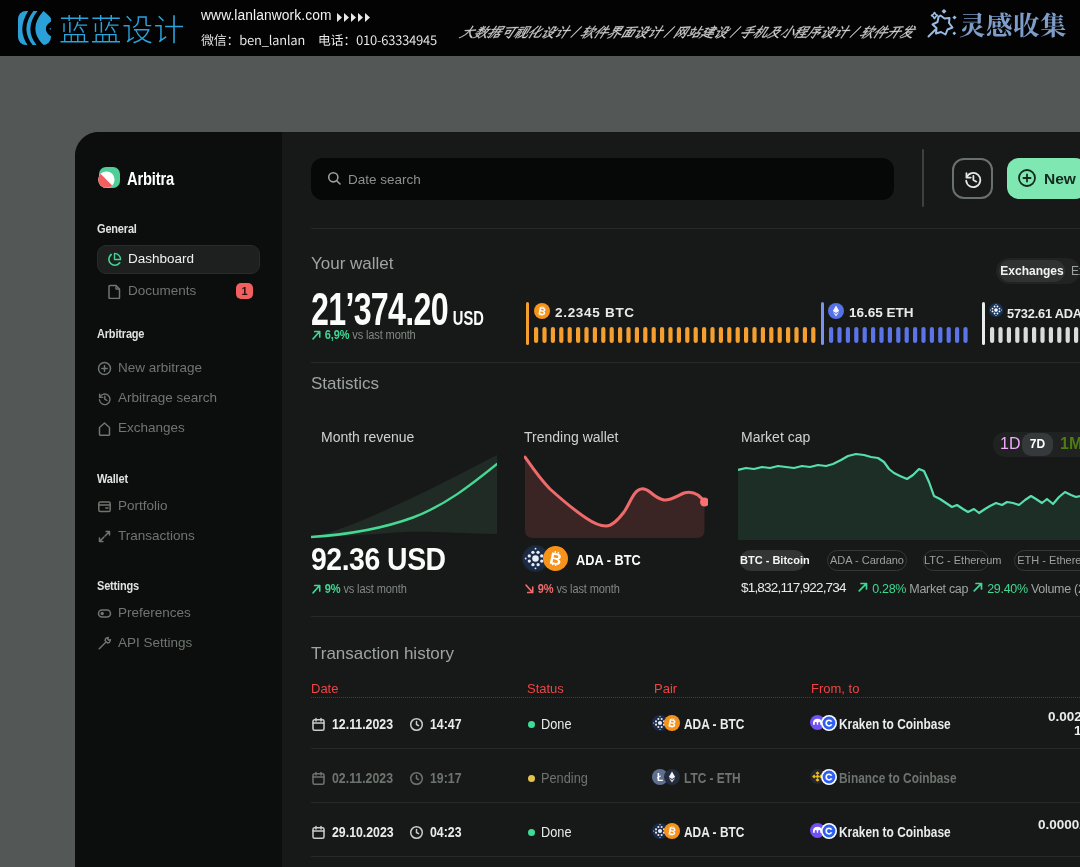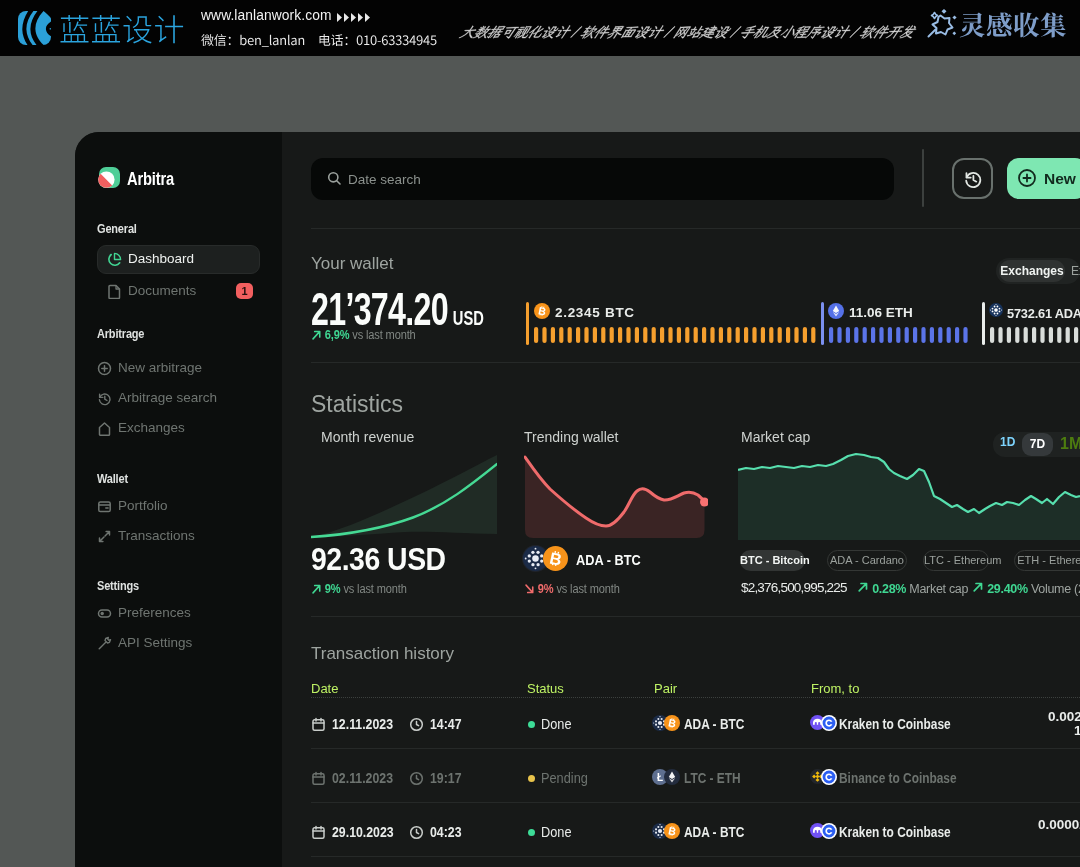--- a/index.html
+++ b/index.html
@@ -7,28 +7,28 @@
 #page{position:absolute;left:0;top:56px;width:1080px;height:811px;background:#535755;}
 #card{position:absolute;left:75px;top:76px;width:1005px;height:735px;background:#171918;border-radius:24px 0 0 0;overflow:hidden;}
 #side{position:absolute;left:0;top:0;width:207px;height:735px;background:#0c0e0d;}
 #main{position:absolute;left:207px;top:0;width:798px;height:735px;}
 .shead{font-size:12.5px;font-weight:bold;color:#dfe2e0;letter-spacing:-0.2px;transform:scaleX(0.88);transform-origin:0 0}
 .sitem{position:absolute;left:22px;height:16px;font-size:13.5px;color:#6f7571;}
 .sitem svg{vertical-align:-3px;margin-right:6px}
 .hl{position:absolute;left:104px;height:1px;background:#262928;right:0}
 .gtxt{color:#9ea4a0}
 .wt{color:#e9ecea}
-.grn{color:#3fd792;font-weight:bold}
+.grn{color:#3fd792;font-weight:normal}
 .red{color:#ef6b6b;font-weight:bold}
 .vs{font-size:12px;color:#828884;letter-spacing:-0.15px;white-space:nowrap;transform:scaleX(0.92);transform-origin:0 0}
 .vs b{font-weight:bold}
 .vs svg{vertical-align:-1.5px;margin-right:3px}
 .ct{font-size:14px;color:#ced2cf}
 .row{position:absolute;left:104px;right:0;font-size:14.5px;}
-.thc{position:absolute;font-size:13px;color:#bef264}
+.thc{position:absolute;font-size:13px;color:#ef4444}
 </style></head><body>
 <div id="hdr">
     <svg class="abs" style="left:18px;top:11px" width="33" height="34" viewBox="0 0 33 34">
 <rect x="0" y="0" width="33" height="34" rx="8" fill="#2ba0d8"></rect>
 <path d="M16.2 -1 C10.8 5.8 8.2 12.2 8.4 18.4 C8.6 24 10.9 29.6 15.4 35 L10.2 35 C6.4 29.8 4.4 24.2 4.3 18.6 C4.2 12.1 6.6 5.4 10.8 -1 Z" fill="#030303"></path>
 <path d="M26.5 -1 C20.3 5.2 17.2 11.6 17.4 17.9 C17.6 24 20.7 29.9 26.8 35 L19.3 35 C14.6 29.4 12.3 23.6 12.4 17.9 C12.5 11.4 15.4 5 20.2 -1 Z" fill="#030303"></path>
 <path d="M24.5 -1 L33 -1 L33 7 C30 3.8 27.2 1.2 24.5 -1 Z" fill="#030303"></path>
 <path d="M33 10.5 C29.6 12.6 27.8 15.1 27.9 17.9 C28 20.6 29.7 23.1 33 25.3 L33 18.5 C31.9 18.3 31.3 18.1 31.3 17.9 C31.3 17.6 31.9 17.3 33 17 Z" fill="#030303"></path>
 </svg>
     <svg style="position:absolute;left:59px;top:-13px;overflow:visible" width="200" height="54">
@@ -188,21 +188,21 @@
           <rect x="260.4" y="0" width="4.2" height="16" rx="2.1" fill="#f59f2e"></rect>
           <rect x="268.8" y="0" width="4.2" height="16" rx="2.1" fill="#f59f2e"></rect>
           <rect x="277.2" y="0" width="4.2" height="16" rx="2.1" fill="#f59f2e"></rect>
         </svg>
         <div class="abs" style="left:539px;top:170px;width:3px;height:43px;background:#7b90ef;border-radius:1.5px"></div>
         <div class="abs" style="left:546px;top:171px"><svg width="16" height="16" viewBox="0 0 16 16">
             <circle cx="8" cy="8" r="8" fill="#5571e8"></circle>
             <path d="M8 2.6 L11.2 8 L8 10 L4.8 8 Z" fill="#fff" opacity="0.95"></path>
             <path d="M8 10.9 L11.2 8.9 L8 13.4 L4.8 8.9 Z" fill="#fff" opacity="0.8"></path>
           </svg></div>
-        <div class="abs wt" style="left:567px;top:173px;font-size:13.5px;font-weight:bold;white-space:nowrap">11.06 ETH</div>
+        <div class="abs wt" style="left:567px;top:173px;font-size:13.5px;font-weight:bold;white-space:nowrap">16.65 ETH</div>
         <svg style="position:absolute;left:547px;top:195px" width="147" height="17">
           <rect x="0.0" y="0" width="4.2" height="16" rx="2.1" fill="#5b74e8"></rect>
           <rect x="8.4" y="0" width="4.2" height="16" rx="2.1" fill="#5b74e8"></rect>
           <rect x="16.8" y="0" width="4.2" height="16" rx="2.1" fill="#5b74e8"></rect>
           <rect x="25.2" y="0" width="4.2" height="16" rx="2.1" fill="#5b74e8"></rect>
           <rect x="33.6" y="0" width="4.2" height="16" rx="2.1" fill="#5b74e8"></rect>
           <rect x="42.0" y="0" width="4.2" height="16" rx="2.1" fill="#5b74e8"></rect>
           <rect x="50.4" y="0" width="4.2" height="16" rx="2.1" fill="#5b74e8"></rect>
           <rect x="58.8" y="0" width="4.2" height="16" rx="2.1" fill="#5b74e8"></rect>
           <rect x="67.2" y="0" width="4.2" height="16" rx="2.1" fill="#5b74e8"></rect>
@@ -242,26 +242,26 @@
           <rect x="25.2" y="0" width="4.2" height="16" rx="2.1" fill="#d9ddda"></rect>
           <rect x="33.6" y="0" width="4.2" height="16" rx="2.1" fill="#d9ddda"></rect>
           <rect x="42.0" y="0" width="4.2" height="16" rx="2.1" fill="#d9ddda"></rect>
           <rect x="50.4" y="0" width="4.2" height="16" rx="2.1" fill="#d9ddda"></rect>
           <rect x="58.8" y="0" width="4.2" height="16" rx="2.1" fill="#d9ddda"></rect>
           <rect x="67.2" y="0" width="4.2" height="16" rx="2.1" fill="#d9ddda"></rect>
           <rect x="75.6" y="0" width="4.2" height="16" rx="2.1" fill="#d9ddda"></rect>
           <rect x="84.0" y="0" width="4.2" height="16" rx="2.1" fill="#d9ddda"></rect>
         </svg>
         <div class="hl" style="left:29px;top:230px"></div>
-        <div class="abs gtxt" style="left:29px;top:259px;font-size:23px">Statistics</div>
+        <div class="abs gtxt" style="left:29px;top:242px;font-size:17px">Statistics</div>
         <div class="abs ct" style="left:39px;top:297px">Month revenue</div>
         <div class="abs ct" style="left:242px;top:297px">Trending wallet</div>
         <div class="abs ct" style="left:459px;top:297px">Market cap</div>
         <div class="abs" style="left:711px;top:300px;width:100px;height:25px;background:#1f2221;border-radius:12px"></div>
-        <div class="abs" style="left:718px;top:303px;font-size:12px;font-weight:bold;color:#7dd3fc">1D</div>
+        <div class="abs" style="left:718px;top:303px;font-size:16px;font-weight:normal;color:#f0abfc">1D</div>
         <div class="abs" style="left:740px;top:301px;width:31px;height:23px;background:#35393b;border-radius:9px;text-align:center;line-height:23px;font-size:12px;font-weight:bold;color:#fff">7D</div>
         <div class="abs" style="left:778px;top:303px;font-size:16px;font-weight:bold;color:#4d7c0f">1M</div>
         <svg class="abs" style="left:29px;top:320px" width="186" height="89" viewBox="0 0 186 89">
 <path d="M0 85.5 C35 77 70 60.5 105 44 C140 27.5 165 13.5 186 3 L186 82 C150 81.5 120 79 94 80 C60 82 28 85 0 85.5 Z" fill="#202b25"></path>
 <path d="M0 85 C38 82.5 72 76.5 102 65.5 C134 53.5 160 33 186 12" stroke="#45d994" stroke-width="2.4" fill="none" stroke-linecap="round"></path>
 </svg>
         <div class="abs" style="left:29px;top:411px;font-size:31.5px;font-weight:bold;color:#fafcfa;letter-spacing:-0.5px;transform:scaleX(0.9);transform-origin:0 0;white-space:nowrap;line-height:1.05">92.36 USD</div>
         <div class="abs vs" style="left:29px;top:450px"><svg width="12" height="12" viewBox="0 0 12 12" style="">
             <path d="M2.2 9.8 L9.3 2.7 M4 2.5 h5.5 v5.5" stroke="#3fd792" stroke-width="1.7" fill="none" stroke-linecap="round" stroke-linejoin="round"></path>
           </svg><b class="grn">9%</b> <span>vs last month</span></div>
@@ -301,21 +301,21 @@
             <path d="M2.2 2.2 L9.3 9.3 M4 9.5 h5.5 v-5.5" stroke="#ef6b6b" stroke-width="1.7" fill="none" stroke-linecap="round" stroke-linejoin="round"></path>
           </svg><b class="red">9%</b> <span>vs last month</span></div>
         <svg class="abs" style="left:456px;top:320px" width="342" height="88" viewBox="0 0 342 88">
 <path d="M0 18 L8 16 L16 17 L24 15 L32 16 L40 14 L48 15 L56 16 L64 14 L72 15 L80 13 L88 14 L95 12 L103 8 L110 4 L118 2 L126 3 L133 5 L140 6 L146 10 L151 17 L156 21 L162 24 L169 27 L175 23 L181 17 L186 19 L191 30 L196 44 L202 47 L208 51 L214 55 L219 53 L225 57 L230 60 L236 57 L241 61 L247 57 L252 54 L258 51 L264 53 L269 50 L275 51 L281 53 L287 48 L293 44 L298 47 L304 51 L309 47 L315 52 L321 45 L327 40 L333 43 L338 45 L342 44 L342 88 L0 88 Z" fill="#1d2e27"></path>
 <path d="M0 18 L8 16 L16 17 L24 15 L32 16 L40 14 L48 15 L56 16 L64 14 L72 15 L80 13 L88 14 L95 12 L103 8 L110 4 L118 2 L126 3 L133 5 L140 6 L146 10 L151 17 L156 21 L162 24 L169 27 L175 23 L181 17 L186 19 L191 30 L196 44 L202 47 L208 51 L214 55 L219 53 L225 57 L230 60 L236 57 L241 61 L247 57 L252 54 L258 51 L264 53 L269 50 L275 51 L281 53 L287 48 L293 44 L298 47 L304 51 L309 47 L315 52 L321 45 L327 40 L333 43 L338 45 L342 44" stroke="#57dfae" stroke-width="2.2" fill="none" stroke-linejoin="round"></path>
 </svg>
         <div class="abs" style="left:458px;top:418px;width:65px;height:21px;background:#323534;border-radius:10.5px;text-align:center;line-height:21px;font-size:11px;font-weight:bold;color:#f2f5f3;white-space:nowrap">BTC - Bitcoin</div>
         <div class="abs" style="left:545px;top:418px;width:80px;height:21px;border:1px solid #343735;border-radius:10.5px;text-align:center;line-height:19px;font-size:11px;color:#9ba19d;white-space:nowrap">ADA - Cardano</div>
         <div class="abs" style="left:641px;top:418px;width:66px;height:21px;border:1px solid #343735;border-radius:10.5px;text-align:center;line-height:19px;font-size:11px;color:#9ba19d;white-space:nowrap">LTC - Ethereum</div>
         <div class="abs" style="left:732px;top:418px;width:86px;height:21px;border:1px solid #343735;border-radius:10.5px;text-align:center;line-height:19px;font-size:11px;color:#9ba19d;white-space:nowrap">ETH - Ethereum</div>
-        <div class="abs" style="left:459px;top:448px;font-size:13.5px;white-space:nowrap"><span class="wt" style="letter-spacing:-0.8px">$2,376,500,995,225</span></div>
+        <div class="abs" style="left:459px;top:448px;font-size:13.5px;white-space:nowrap"><span class="wt" style="letter-spacing:-0.8px">$1,832,117,922,734</span></div>
         <div class="abs" style="left:575px;top:449px;font-size:12.5px;letter-spacing:-0.3px;white-space:nowrap"><svg width="12" height="12" viewBox="0 0 12 12" style="">
             <path d="M2.2 9.8 L9.3 2.7 M4 2.5 h5.5 v5.5" stroke="#3fd792" stroke-width="1.7" fill="none" stroke-linecap="round" stroke-linejoin="round"></path>
           </svg> <b class="grn">0.28%</b> <span class="gtxt">Market cap</span></div>
         <div class="abs" style="left:690px;top:449px;font-size:12.5px;letter-spacing:-0.3px;white-space:nowrap"><svg width="12" height="12" viewBox="0 0 12 12" style="">
             <path d="M2.2 9.8 L9.3 2.7 M4 2.5 h5.5 v5.5" stroke="#3fd792" stroke-width="1.7" fill="none" stroke-linecap="round" stroke-linejoin="round"></path>
           </svg> <b class="grn">29.40%</b> <span class="gtxt">Volume (24h)</span></div>
         <div class="hl" style="left:29px;top:484px"></div>
         <div class="abs gtxt" style="left:29px;top:512px;font-size:17px">Transaction history</div>
         <div class="thc" style="left:29px;top:549px">Date</div>
         <div class="thc" style="left:245px;top:549px">Status</div>

